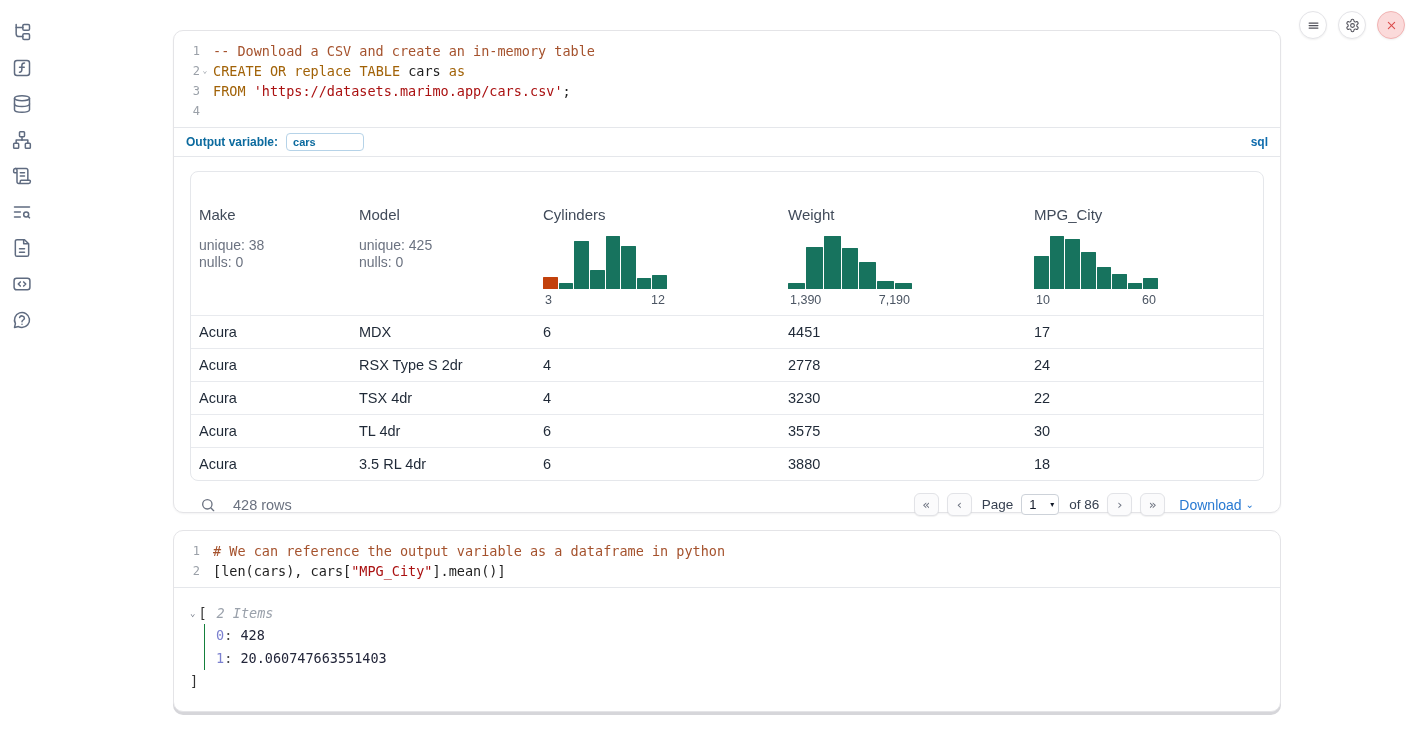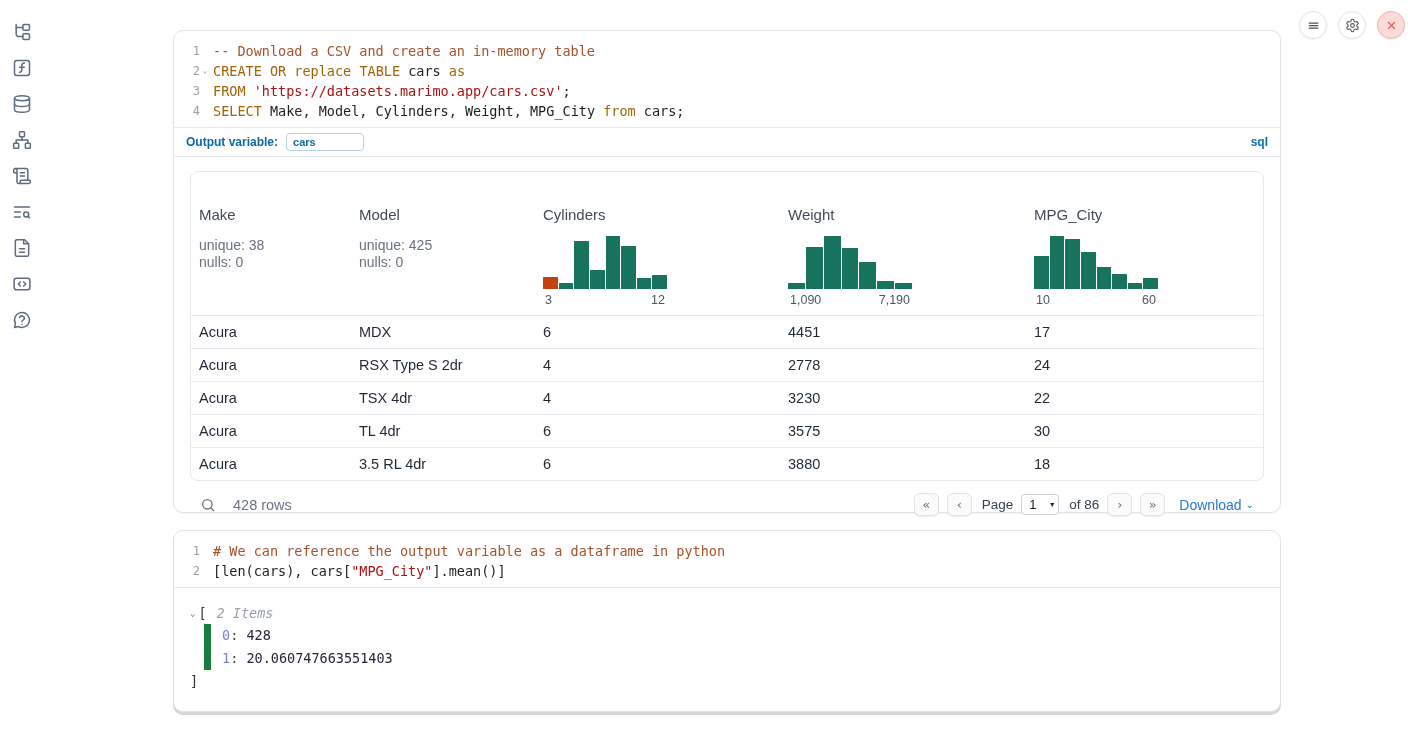--- a/index.html
+++ b/index.html
@@ -100,21 +100,21 @@
     align-items:center; gap:4px; cursor:pointer; }
   .download .caret { font-size:10px; }
 
   
   .tree-area { border-top:1px solid #e5e7eb; padding:14px 16px 0 16px;
     font-family:"DejaVu Sans Mono", monospace; font-size:13.5px; color:#2a2d3a; }
   .tree-head { display:flex; align-items:center; height:22px; }
   .tree-chevron { font-size:9px; color:#6b7280; margin-right:3px; cursor:pointer; }
   .tree-bracket { color:#333; }
   .tree-count { margin-left:10px; color:#9aa1ab; font-style:italic; }
-  .tree-body { margin-left:14px; border-left:7px solid #15803d; padding-left:11px; }
+  .tree-body { margin-left:14px; border-left:1px solid #15803d; padding-left:11px; }
   .tree-entry { line-height:23px; }
   .tree-key { color:#7b80cf; }
   .tree-sep { color:#444; }
   .tree-val { color:#23263a; }
   .tree-close { line-height:22px; color:#333; }
 </style>
 </head>
 <body>
 
 <div class="sidebar">
@@ -240,21 +240,20 @@
           <span class="num">3</span>
           <span class="fold"></span>
         </span>
         <span class="code-text"><span class="tok-keyword" style="white-space: pre;">FROM</span><span class="tok-plain" style="white-space: pre;"> </span><span class="tok-string" style="white-space: pre;">'https://datasets.marimo.app/cars.csv'</span><span class="tok-plain" style="white-space: pre;">;</span></span>
       </div>
       <div class="code-line">
         <span class="gutter">
           <span class="num">4</span>
           <span class="fold"></span>
         </span>
-        <span class="code-text"><span class="tok-keyword" style="white-space: pre;">SELECT</span><span class="tok-plain" style="white-space: pre;"> Make, Model, Cylinders, Weight, MPG_City </span><span class="tok-keyword" style="white-space: pre;">from</span><span class="tok-plain" style="white-space: pre;"> cars;</span></span>
       </div>
     </div>
 
   <div class="outvar-row">
     <span class="outvar-label">Output variable:</span>
     <input class="outvar-input" value="cars" style="">
     <span class="lang-badge">sql</span>
   </div>
 
   <div class="output-area">
@@ -299,21 +298,21 @@
               <div class="hist-bars">
                 <div class="hist-bar" style="height: 6px; background: rgb(23, 115, 94);"></div>
                 <div class="hist-bar" style="height: 42px; background: rgb(23, 115, 94);"></div>
                 <div class="hist-bar" style="height: 53px; background: rgb(23, 115, 94);"></div>
                 <div class="hist-bar" style="height: 41px; background: rgb(23, 115, 94);"></div>
                 <div class="hist-bar" style="height: 27px; background: rgb(23, 115, 94);"></div>
                 <div class="hist-bar" style="height: 8px; background: rgb(23, 115, 94);"></div>
                 <div class="hist-bar" style="height: 6px; background: rgb(23, 115, 94);"></div>
               </div>
               <div class="hist-labels">
-                <span>1,090</span>
+                <span>1,390</span>
                 <span>7,190</span>
               </div>
             </div>
           </div>
           <div class="th">
             <div class="th-name">MPG_City</div>
             <div class="hist">
               <div class="hist-bars">
                 <div class="hist-bar" style="height: 33px; background: rgb(23, 115, 94);"></div>
                 <div class="hist-bar" style="height: 53px; background: rgb(23, 115, 94);"></div>

